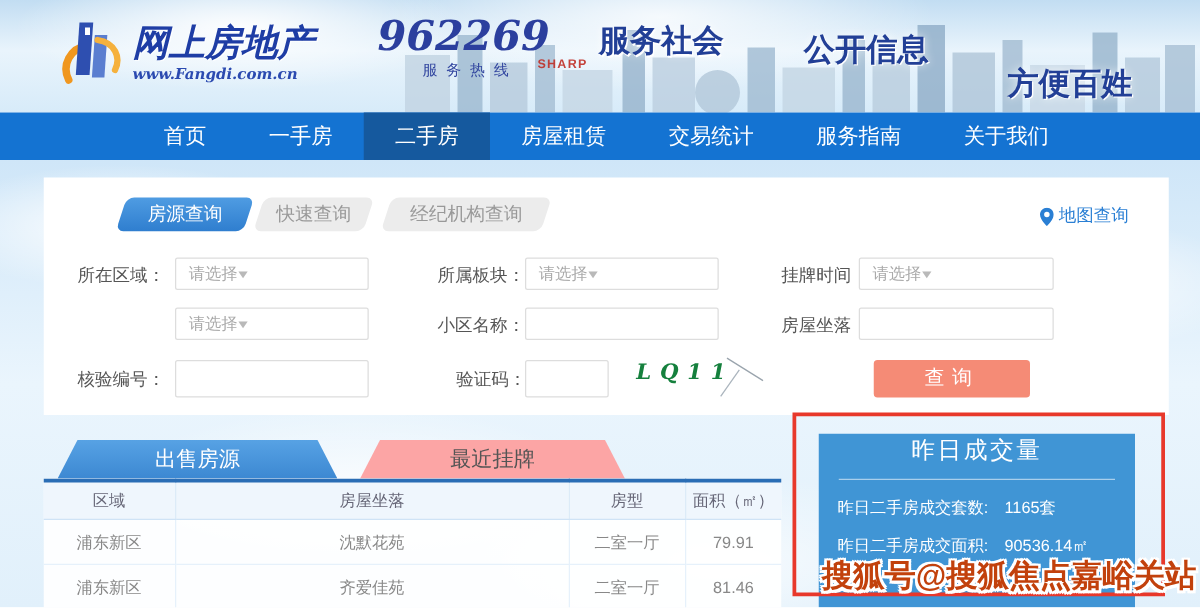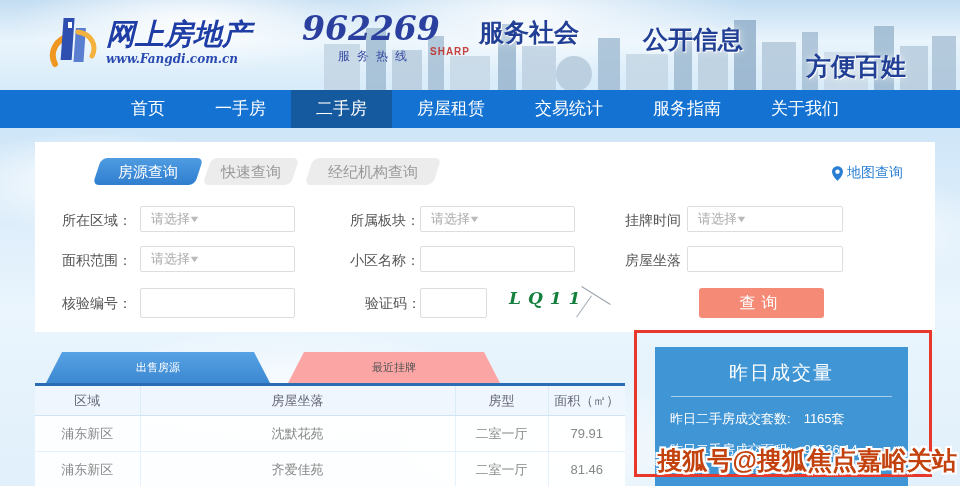--- a/index.html
+++ b/index.html
@@ -64,35 +64,35 @@
            padding-left:8px;box-sizing:border-box;cursor:pointer;}
   .captcha::before{content:"";position:absolute;right:6px;top:7px;width:34px;height:1px;
            background:#9aa4ad;transform:rotate(32deg);}
   .captcha::after{content:"";position:absolute;right:22px;top:18px;width:26px;height:1px;
            background:#aab4bd;transform:rotate(-55deg);}
   .search-btn{position:absolute;left:664px;top:146px;width:125px;height:30px;background:#f58b76;
            color:#fff;font-size:16px;text-align:center;line-height:30px;border-radius:3px;
            letter-spacing:6px;cursor:pointer;}
 
   
-  .ltab{position:absolute;top:352px;height:31px;line-height:31px;text-align:center;font-size:11px;
+  .ltab{position:absolute;top:352px;height:31px;line-height:31px;text-align:center;font-size:17px;
         clip-path:polygon(16px 0,calc(100% - 16px) 0,100% 100%,0 100%);cursor:pointer;}
   .ltab1{left:46px;width:224px;background:linear-gradient(180deg,#57a2e4,#3c88d2);color:#fff;}
   .ltab2{left:288px;width:212px;background:#fca5a5;color:#555;}
   table.listing{position:absolute;left:35px;top:383px;width:590px;border-collapse:collapse;
         border-top:3px solid #2a6db5;background:rgba(255,255,255,.93);font-size:13px;}
   table.listing th{height:27px;background:#eff6fd;font-weight:normal;color:#667;
         border-right:1px solid #dcebf8;border-bottom:1px solid #cfe3f6;}
   table.listing th:last-child,table.listing td:last-child{border-right:none;}
   table.listing td{height:33px;text-align:center;color:#888;
         border-right:1px solid #e6f1fb;border-bottom:1px solid #e6f1fb;}
 
   
   .stats{position:absolute;left:655px;top:347px;width:253px;height:139px;background:#4095d5;color:#fff;}
-  .stats-title{text-align:center;font-size:19px;margin-top:13px;letter-spacing:2px;}
+  .stats-title{text-align:center;font-size:19px;letter-spacing:2px;}
   .stats-sep{border:none;border-top:1px solid rgba(255,255,255,.55);margin:10px 16px 0;}
   .stat-row{margin:13px 0 0 15px;font-size:13px;display:flex;white-space:nowrap;}
   .stat-value{margin-left:13px;}
 
   
   .red-box{position:absolute;left:634px;top:330px;width:292px;height:141px;
            border:3px solid #e8382b;z-index:40;pointer-events:none;}
   .watermark{position:absolute;right:3px;top:444px;z-index:50;font-weight:bold;font-size:25px;
            color:#c2410c;letter-spacing:0;white-space:nowrap;
            text-shadow:-2px -2px 0 #fff,2px -2px 0 #fff,-2px 2px 0 #fff,2px 2px 0 #fff,
@@ -192,21 +192,20 @@
     <div class="f-ctrl select" style="left:385px;top:64px;width:155px">
       <span>请选择</span>
       <span class="caret">▼</span>
     </div>
     <div class="f-label" style="left:590px;top:64px">挂牌时间：</div>
     <div class="f-ctrl select" style="left:652px;top:64px;width:156px">
       <span>请选择</span>
       <span class="caret">▼</span>
     </div>
 
-    <div class="f-label" style="left:27px;top:104px">面积范围：</div>
     <div class="f-ctrl select" style="left:105px;top:104px;width:155px">
       <span>请选择</span>
       <span class="caret">▼</span>
     </div>
     <div class="f-label" style="left:315px;top:104px">小区名称：</div>
     <div class="f-ctrl txt-input" style="left:385px;top:104px;width:155px"></div>
     <div class="f-label" style="left:590px;top:104px">房屋坐落：</div>
     <div class="f-ctrl txt-input" style="left:652px;top:104px;width:156px"></div>
 
     <div class="f-label" style="left:27px;top:147px">核验编号：</div>

